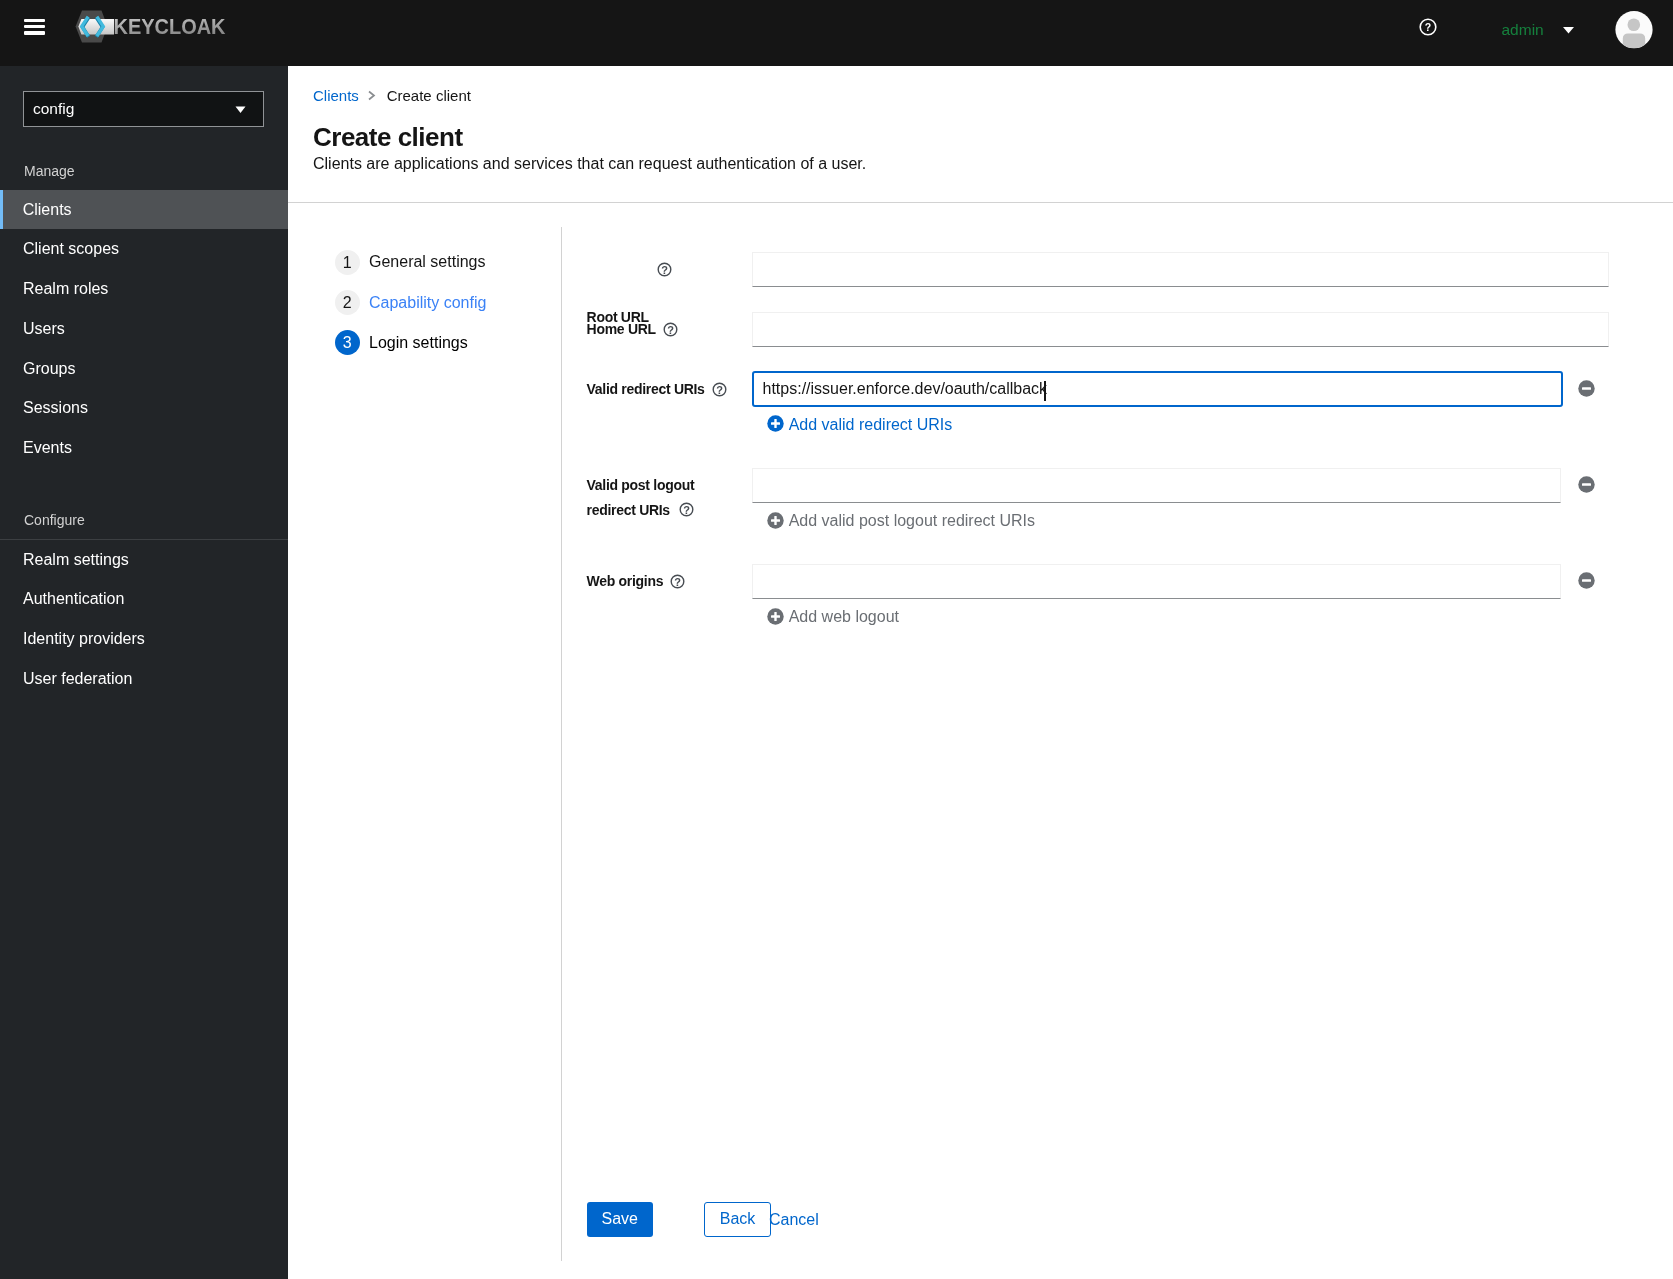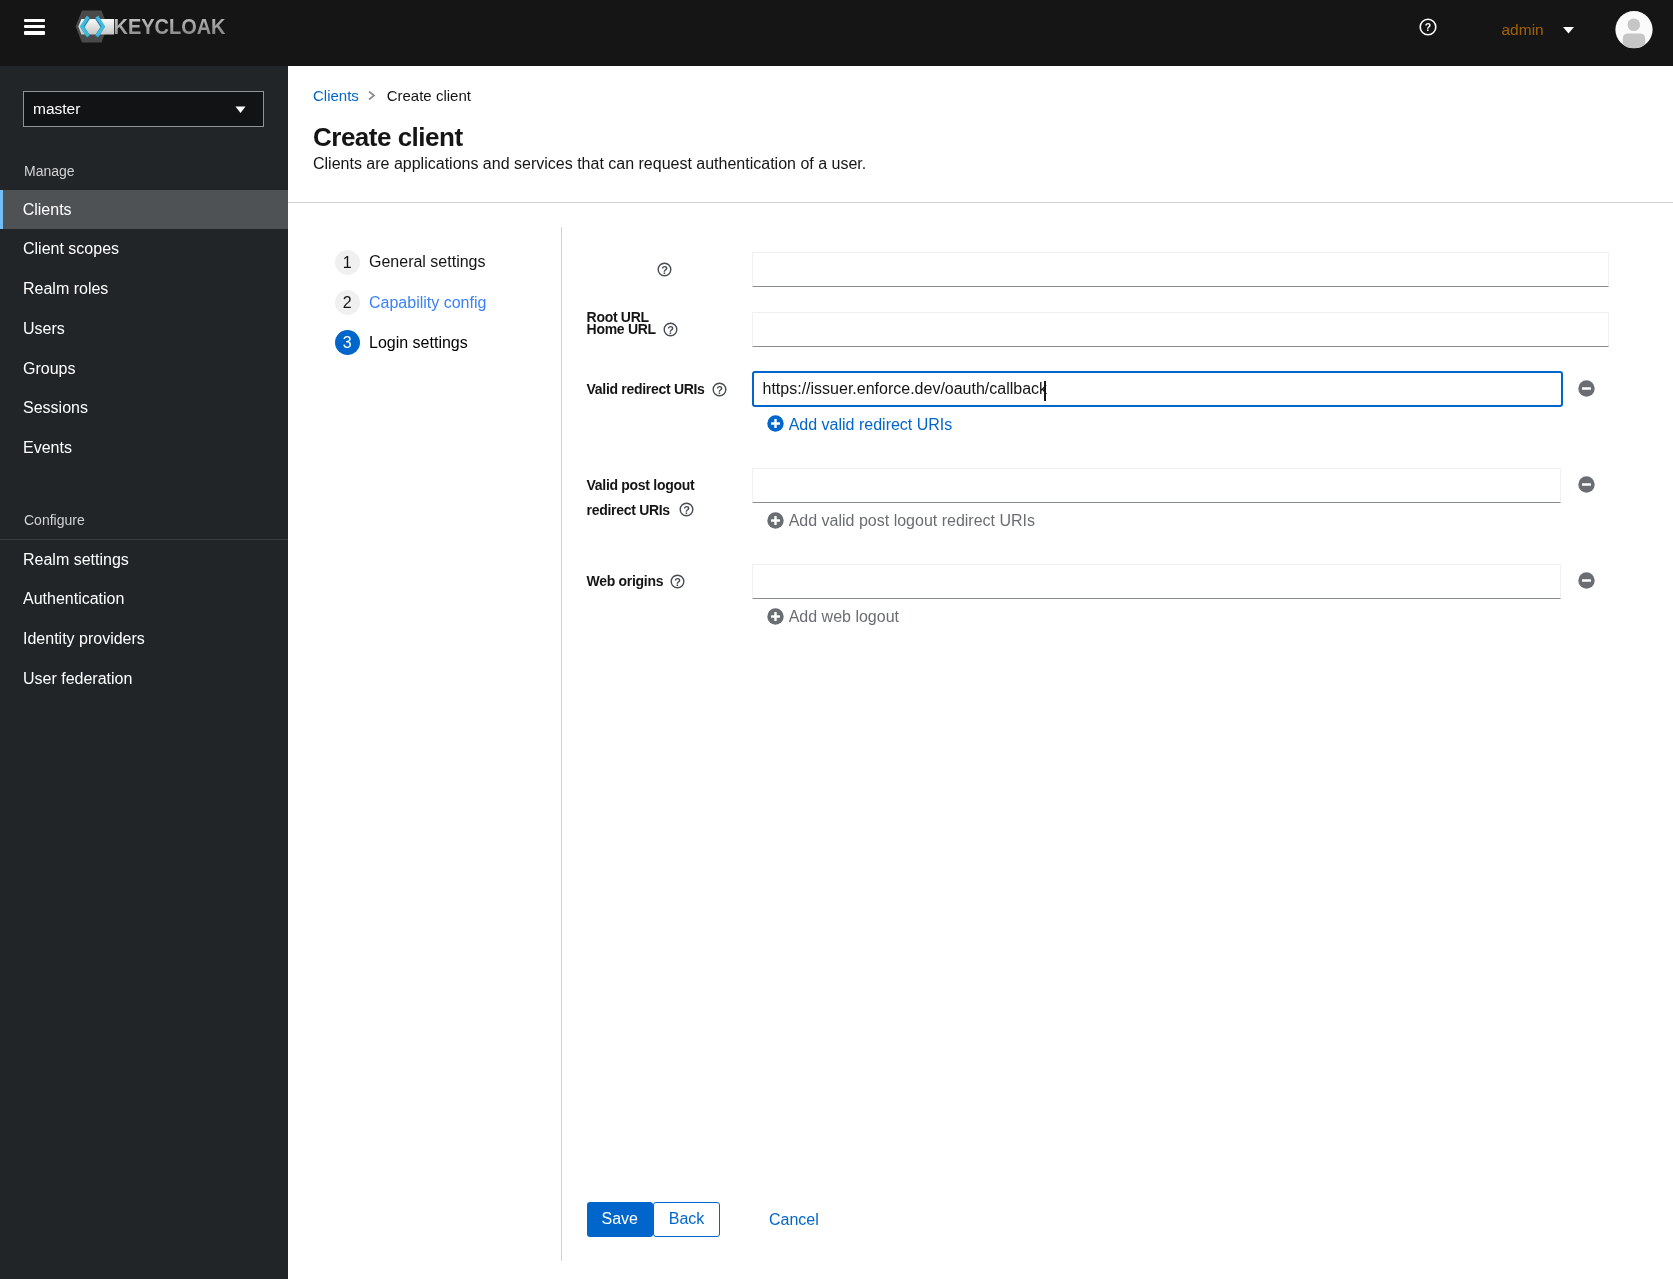--- a/index.html
+++ b/index.html
@@ -41,42 +41,42 @@
     <path d="M21.4,7.5 L27.6,17.1 L21.4,26.7" stroke="#1c84ab" stroke-width="3.6" fill="none"></path>
     <path d="M21.9,6.7 L28.3,16.4 L21.9,26.0" stroke="#41bade" stroke-width="3.3" fill="none"></path>
     <text x="38.5" y="24.3" font-family="Liberation Sans,sans-serif" font-weight="bold" font-size="22px" fill="url(#txtg)" textLength="112" lengthAdjust="spacingAndGlyphs">KEYCLOAK</text>
   </svg>
 
   <svg class="abs" style="left:1419px;top:17.5px;" width="18" height="18" viewBox="0 0 18 18">
     <circle cx="9" cy="9" r="7.8" fill="none" stroke="#fff" stroke-width="1.6"></circle>
     <text x="9" y="12.6" text-anchor="middle" font-family="Liberation Sans,sans-serif" font-size="10.5px" font-weight="bold" fill="#fff">?</text>
   </svg>
 
-  <div class="abs" style="left:1501.5px;top:21.5px;font-size:15.5px;color:#a16207;line-height:16px;">admin</div>
+  <div class="abs" style="left:1501.5px;top:21.5px;font-size:15.5px;color:#15803d;line-height:16px;">admin</div>
   <svg class="abs" style="left:1562px;top:26px;" width="13" height="8" viewBox="0 0 13 8">
     <polygon points="1,1 12,1 6.5,7.5" fill="#fff"></polygon>
   </svg>
 
   <svg class="abs" style="left:1615px;top:10.5px;" width="38" height="38" viewBox="0 0 38 38">
     <defs>
         <clipPath id="avc">
           <circle cx="19" cy="18.7" r="18.6"></circle>
         </clipPath>
       </defs>
     <circle cx="19" cy="18.7" r="18.6" fill="#fbfbfb"></circle>
     <g clip-path="url(#avc)">
       <circle cx="18.8" cy="13.8" r="6.3" fill="#c6c6c6"></circle>
       <path d="M7.8,37 L7.8,27.4 a5,5 0 0 1 5,-5 L25.2,22.4 a5,5 0 0 1 5,5 L30.2,37 Z" fill="#c6c6c6"></path>
     </g>
   </svg>
 
   <div class="abs" style="left:0;top:66px;width:288px;height:1213px;background:#222528;"></div>
 
   <div class="abs" style="left:22.5px;top:91px;width:241px;height:35.5px;background:#111314;border:1px solid #909396;"></div>
-  <div class="abs" style="left:33px;top:98.5px;font-size:15.5px;color:#fff;line-height:20px;">master</div>
+  <div class="abs" style="left:33px;top:98.5px;font-size:15.5px;color:#fff;line-height:20px;">config</div>
   <svg class="abs" style="left:234.5px;top:105.5px;" width="11" height="8" viewBox="0 0 11 8">
     <polygon points="0.5,0.5 10.5,0.5 5.5,7" fill="#fff"></polygon>
   </svg>
 
   <div class="abs navtitle" style="left:0;top:163px;">Manage</div>
   <div class="abs navitem" style="top:189.7px;background:#4f5255;border-left:3.3px solid #73bcf7;padding-left:19.7px;">Clients</div>
   <div class="abs navitem" style="top:229.4px;">Client scopes</div>
   <div class="abs navitem" style="top:269.1px;">Realm roles</div>
   <div class="abs navitem" style="top:308.8px;">Users</div>
   <div class="abs navitem" style="top:348.5px;">Groups</div>
@@ -169,16 +169,16 @@
     <rect x="4" y="7.2" width="9" height="2.6" rx="0.6" fill="#fff"></rect>
   </svg>
   <svg class="abs" style="left:767.2px;top:608.1px;" width="17" height="17" viewBox="0 0 17 17">
     <circle cx="8.5" cy="8.5" r="8.2" fill="#6a6e73"></circle>
     <rect x="4" y="7.3" width="9" height="2.4" rx="0.5" fill="#fff"></rect>
     <rect x="7.3" y="4" width="2.4" height="9" rx="0.5" fill="#fff"></rect>
   </svg>
   <div class="abs addtxt" style="left:788.7px;top:608.3px;color:#6a6e73;">Add web logout</div>
 
   <div class="abs" style="left:586.5px;top:1202px;width:66.5px;height:34.5px;background:#0066cc;border-radius:3px;color:#fff;font-size:16px;line-height:34.5px;text-align:center;">Save</div>
-  <div class="abs" style="left:653px;top:1202px;width:67px;height:34.5px;background:#fff;border:1px solid #0066cc;border-radius:3px;color:#0066cc;font-size:16px;line-height:32.5px;text-align:center;">Back</div>
+  <div class="abs" style="left:704px;top:1202px;width:67px;height:34.5px;background:#fff;border:1px solid #0066cc;border-radius:3px;color:#0066cc;font-size:16px;line-height:32.5px;text-align:center;">Back</div>
   <div class="abs" style="left:769px;top:1210.5px;color:#0066cc;font-size:16px;line-height:17px;">Cancel</div>
 
 </div>
 
 </body></html>

